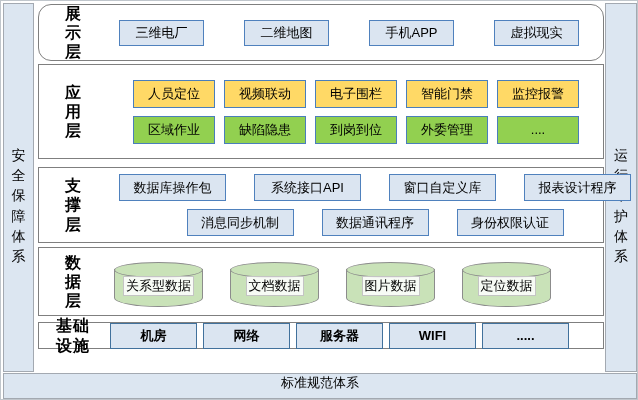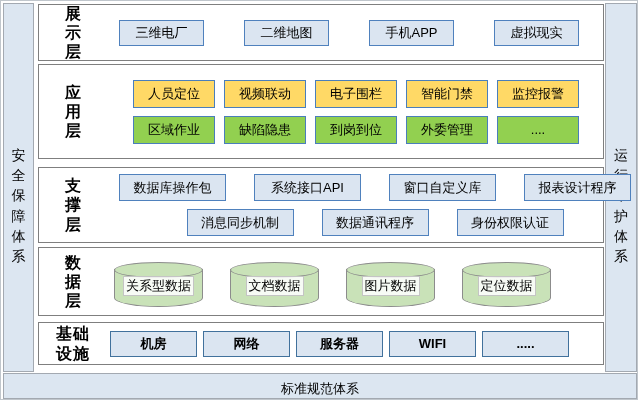--- a/index.html
+++ b/index.html
@@ -8,21 +8,21 @@
   .frame { position:relative; width:638px; height:400px; background:#fff; border:1px solid #c0c6cc; overflow:hidden; }
 
   
   .strip { position:absolute; top:2px; height:369px; background:#dce6f1; border:1px solid #a3a9b1;
            display:flex; align-items:center; justify-content:center; }
   .strip.left  { left:2px;  width:31px; }
   .strip.right { left:604px; width:32px; }
   .vtext { width:1.15em; word-break:break-all; font-size:14px; line-height:1.45; text-align:center;margin-top:36px; }
 
   .bottom-bar { position:absolute; left:2px; top:372px; width:634px; height:26px; background:#dce6f1;
-                border:1px solid #a3a9b1; display:flex; align-items:flex-end; justify-content:center;
+                border:1px solid #a3a9b1; display:flex; align-items:flex-start; justify-content:center;
                 font-size:13px; }
 
   
   .row { position:absolute; left:37px; width:566px; background:#fff; border:1px solid #7f7f7f;
          display:flex; align-items:center; }
   .row-label { width:68px; flex:0 0 68px; display:flex; align-items:center; justify-content:center; }
   .vlabel { width:1.15em; word-break:break-all; font-weight:bold; font-size:16px; line-height:1.2; text-align:center; }
   .vlabel.two-col { width:2.3em; letter-spacing:1px; }
   .row-content { flex:1; display:flex; align-items:center; }
   .col-stack { flex:1; display:flex; flex-direction:column; justify-content:center; gap:8px; }
@@ -54,21 +54,21 @@
 <div class="frame">
 
   <div class="strip left">
     <div class="vtext">安全保障体系</div>
   </div>
 
   <div class="strip right">
     <div class="vtext">运行维护体系</div>
   </div>
 
-  <div class="row" style="top:3px;height:57px;">
+  <div class="row" style="top:3px;height:57px;border-radius:13px;">
     <div class="row-label">
       <span class="vlabel">展示层</span>
     </div>
     <div class="row-content hrow" style="padding-left:12px;gap:40px;">
       <div class="box b-display">三维电厂</div>
       <div class="box b-display">二维地图</div>
       <div class="box b-display">手机APP</div>
       <div class="box b-display">虚拟现实</div>
     </div>
   </div>
@@ -135,21 +135,21 @@
           </div>
       </div>
       <div class="cyl">
         <div class="cyl-label">
             <span>定位数据</span>
           </div>
       </div>
     </div>
   </div>
 
-  <div class="row" style="top:321px;height:43px;">
+  <div class="row" style="top:321px;height:27px;">
     <div class="row-label">
       <span class="vlabel two-col">基础设施</span>
     </div>
     <div class="row-content hrow" style="padding-left:3px;gap:6px;font-weight:bold;">
       <div class="box b-infra">机房</div>
       <div class="box b-infra">网络</div>
       <div class="box b-infra">服务器</div>
       <div class="box b-infra">WIFI</div>
       <div class="box b-infra">.....</div>
     </div>

